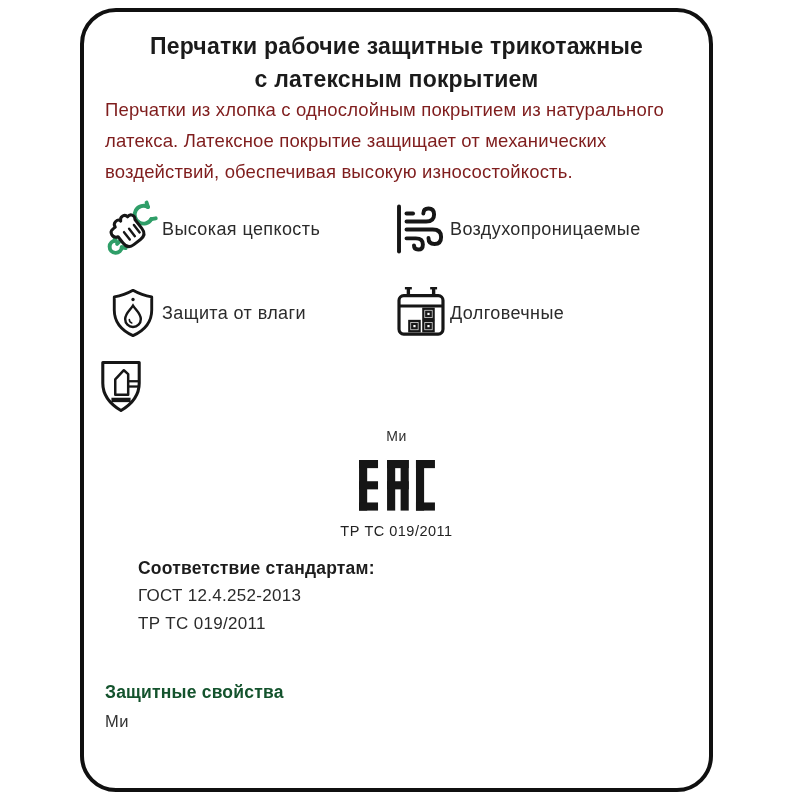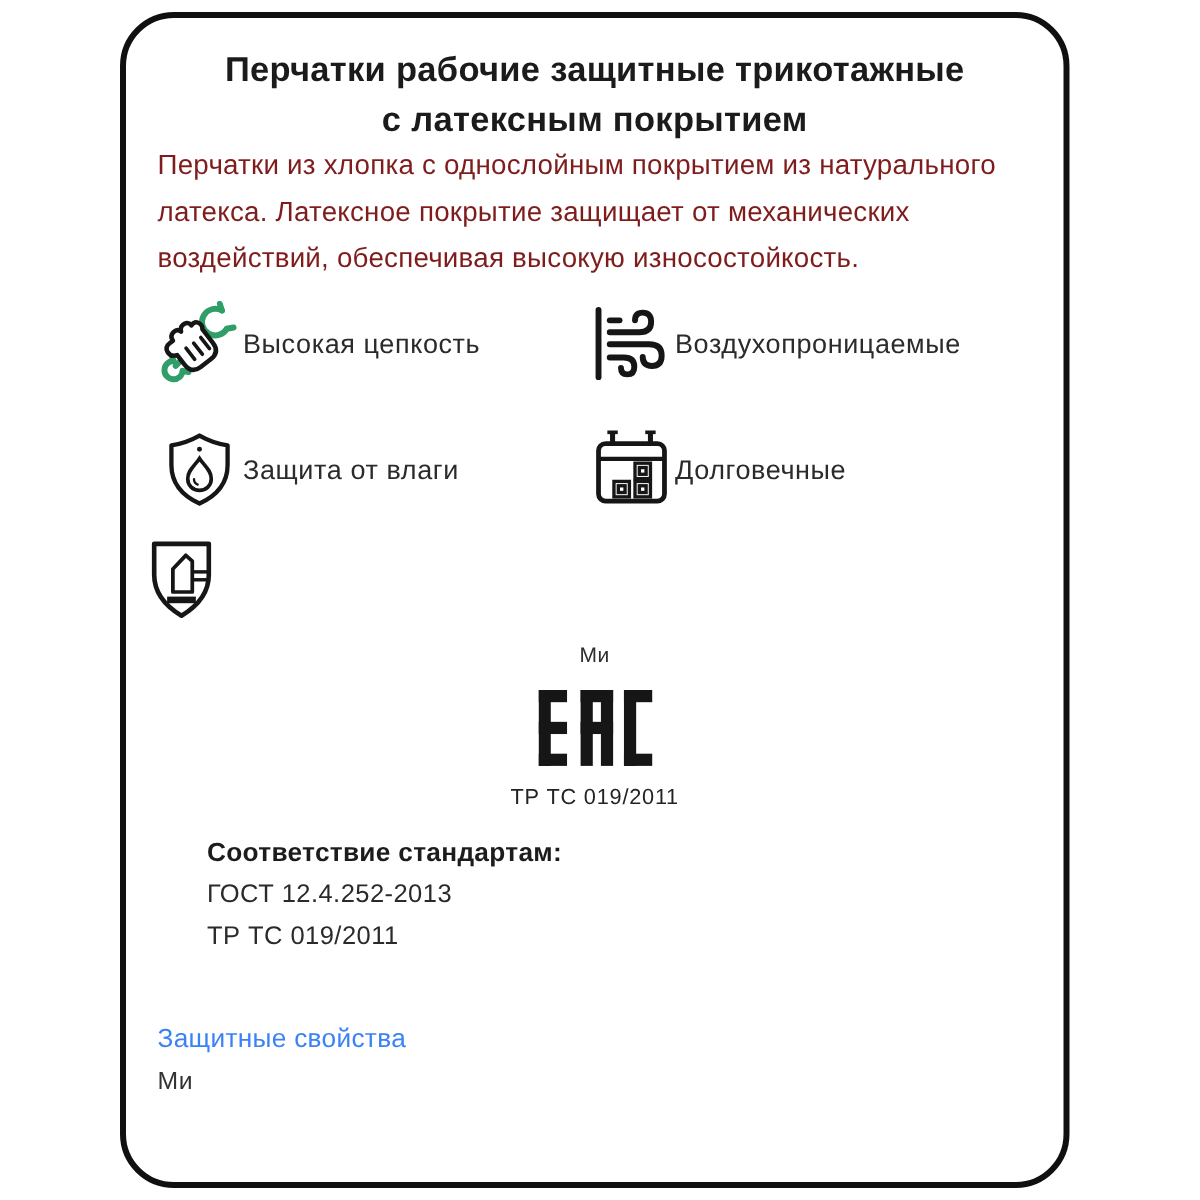--- a/index.html
+++ b/index.html
@@ -37,21 +37,21 @@
   .pictogram{position:absolute;left:14px;top:346px;width:48px;height:60px;}
   .certs{position:absolute;left:0;right:0;top:416px;text-align:center;}
   .certs .mi{font-size:14px;color:#2d2d2d;letter-spacing:.5px;margin-bottom:16px;}
   .certs .eac{display:inline-block;margin-bottom:8px;}
   .certs .reg{font-size:14.5px;color:#232323;letter-spacing:.5px;}
   .standards{position:absolute;left:21px;top:546px;margin-left:33px;}
   .standards .hd{font-size:17.5px;font-weight:700;color:#1c1c1c;letter-spacing:.2px;}
   .standards .ln{font-size:17px;color:#2a2a2a;letter-spacing:.3px;margin-top:7px;}
   .standards .ln + .ln{margin-top:8px;}
   .props{position:absolute;left:21px;top:670px;}
-  .props .hd{font-size:17.5px;font-weight:400;color:#3b82f6;letter-spacing:.2px;}
+  .props .hd{font-size:17.5px;font-weight:700;color:#14532d;letter-spacing:.2px;}
   .props .val{font-size:16.5px;color:#333;margin-top:9px;letter-spacing:.4px;}
   svg{display:block;}
   .stroke-ink{stroke:var(--ink);fill:none;}
 </style>
 </head>
 <body>
 
 <div class="stage">
   <div class="card">
 

